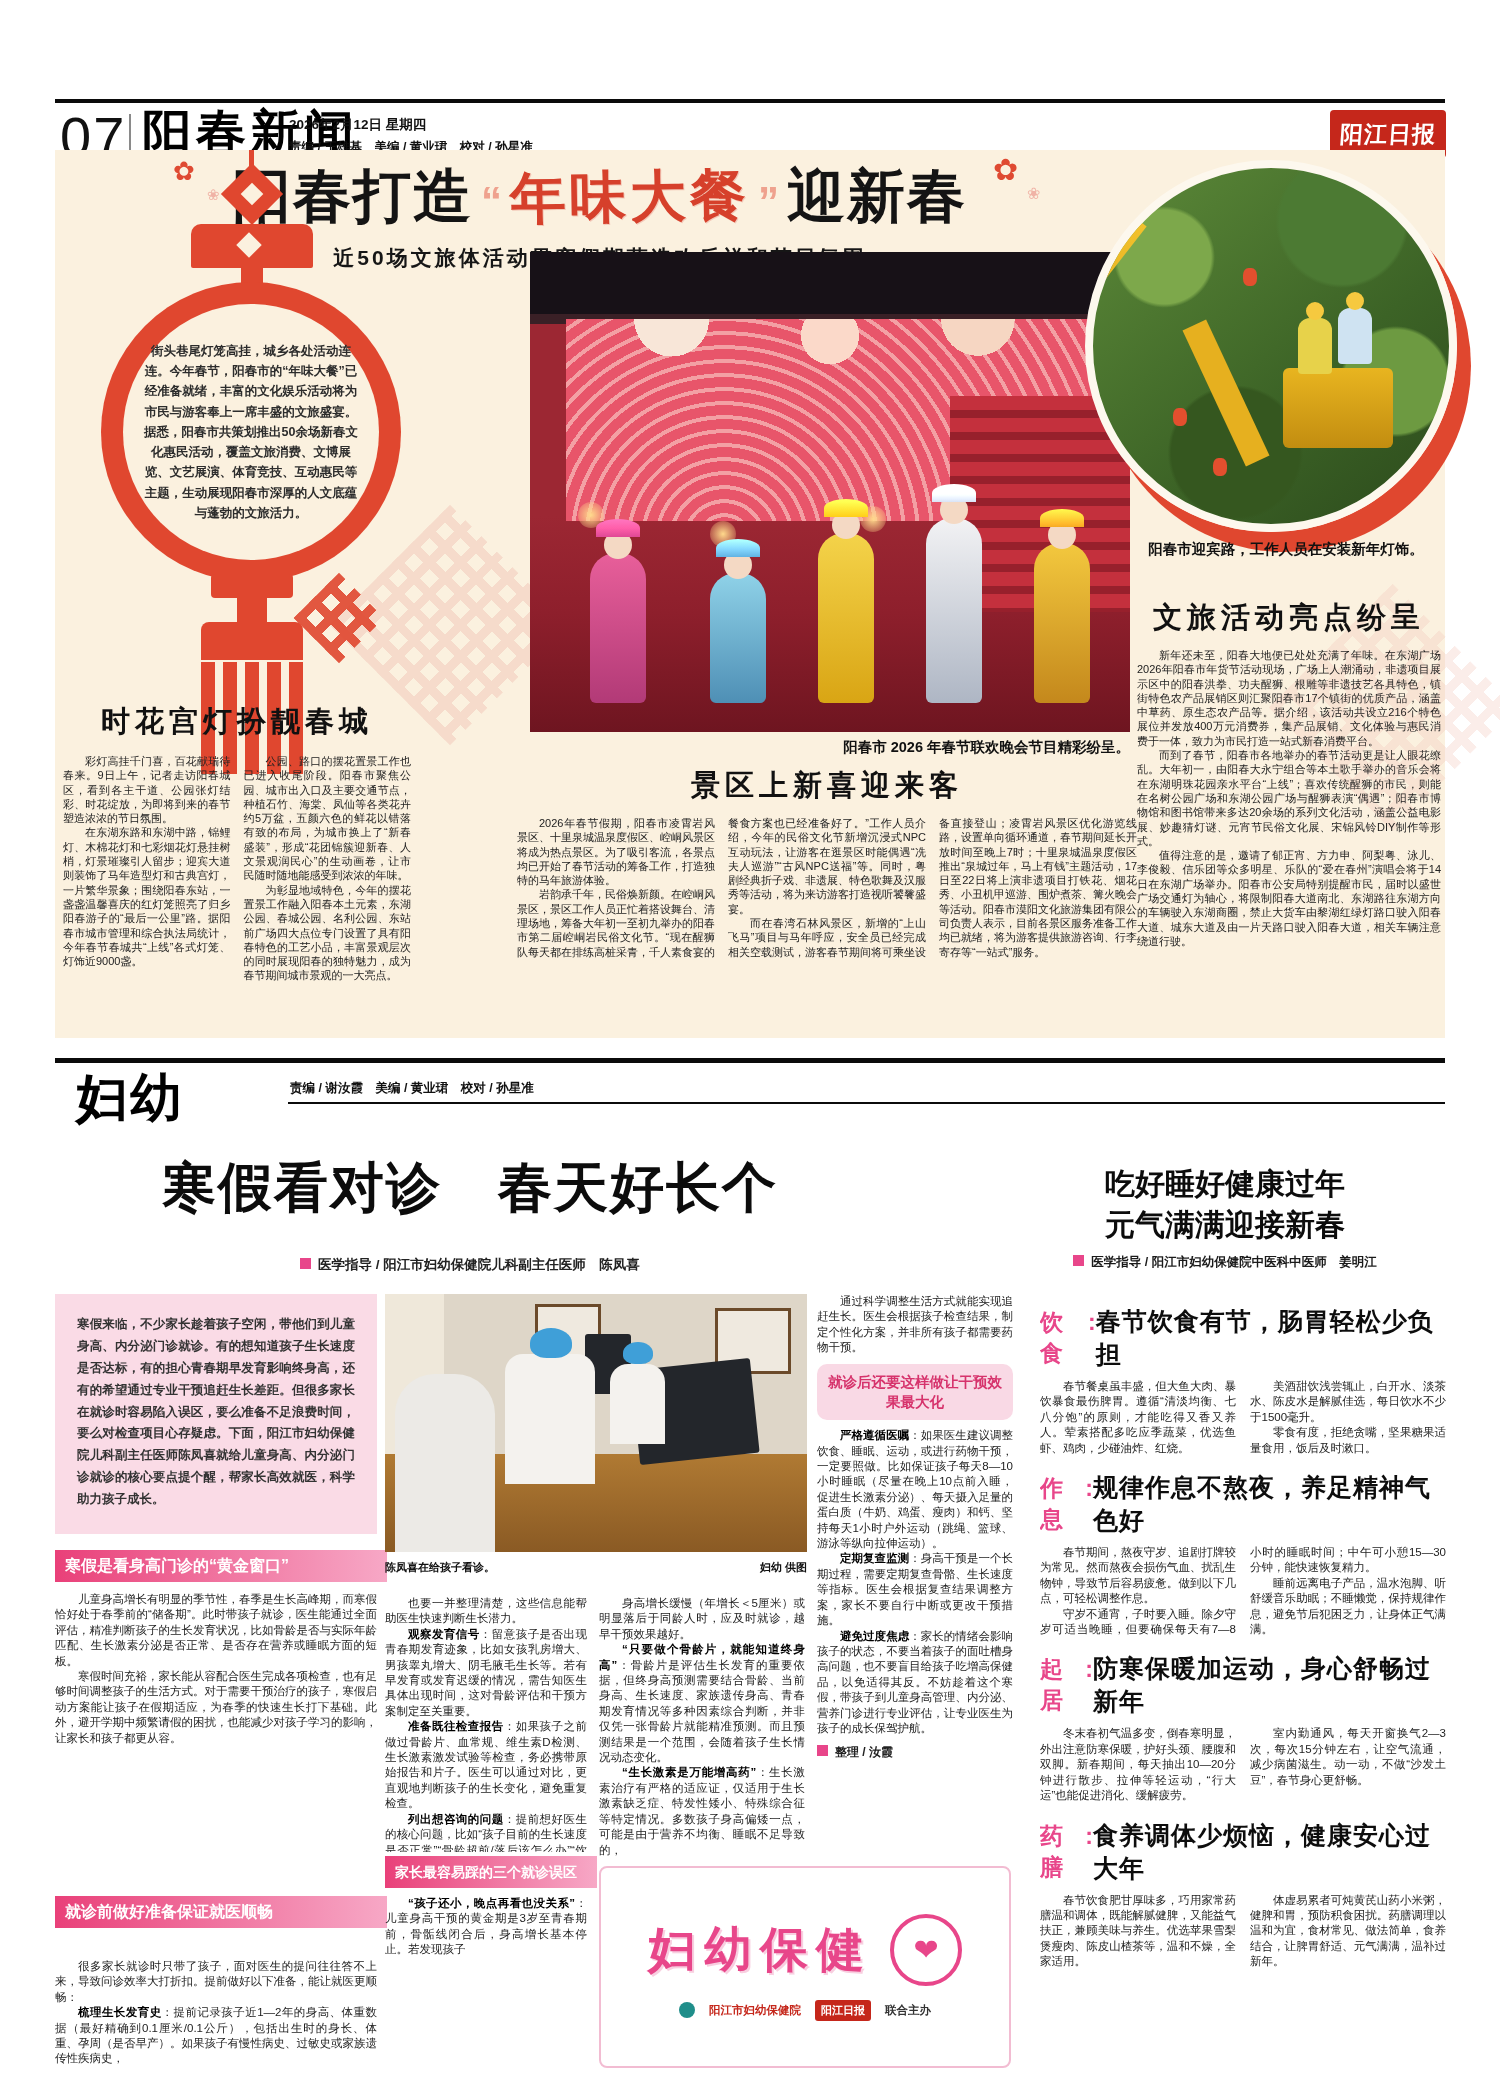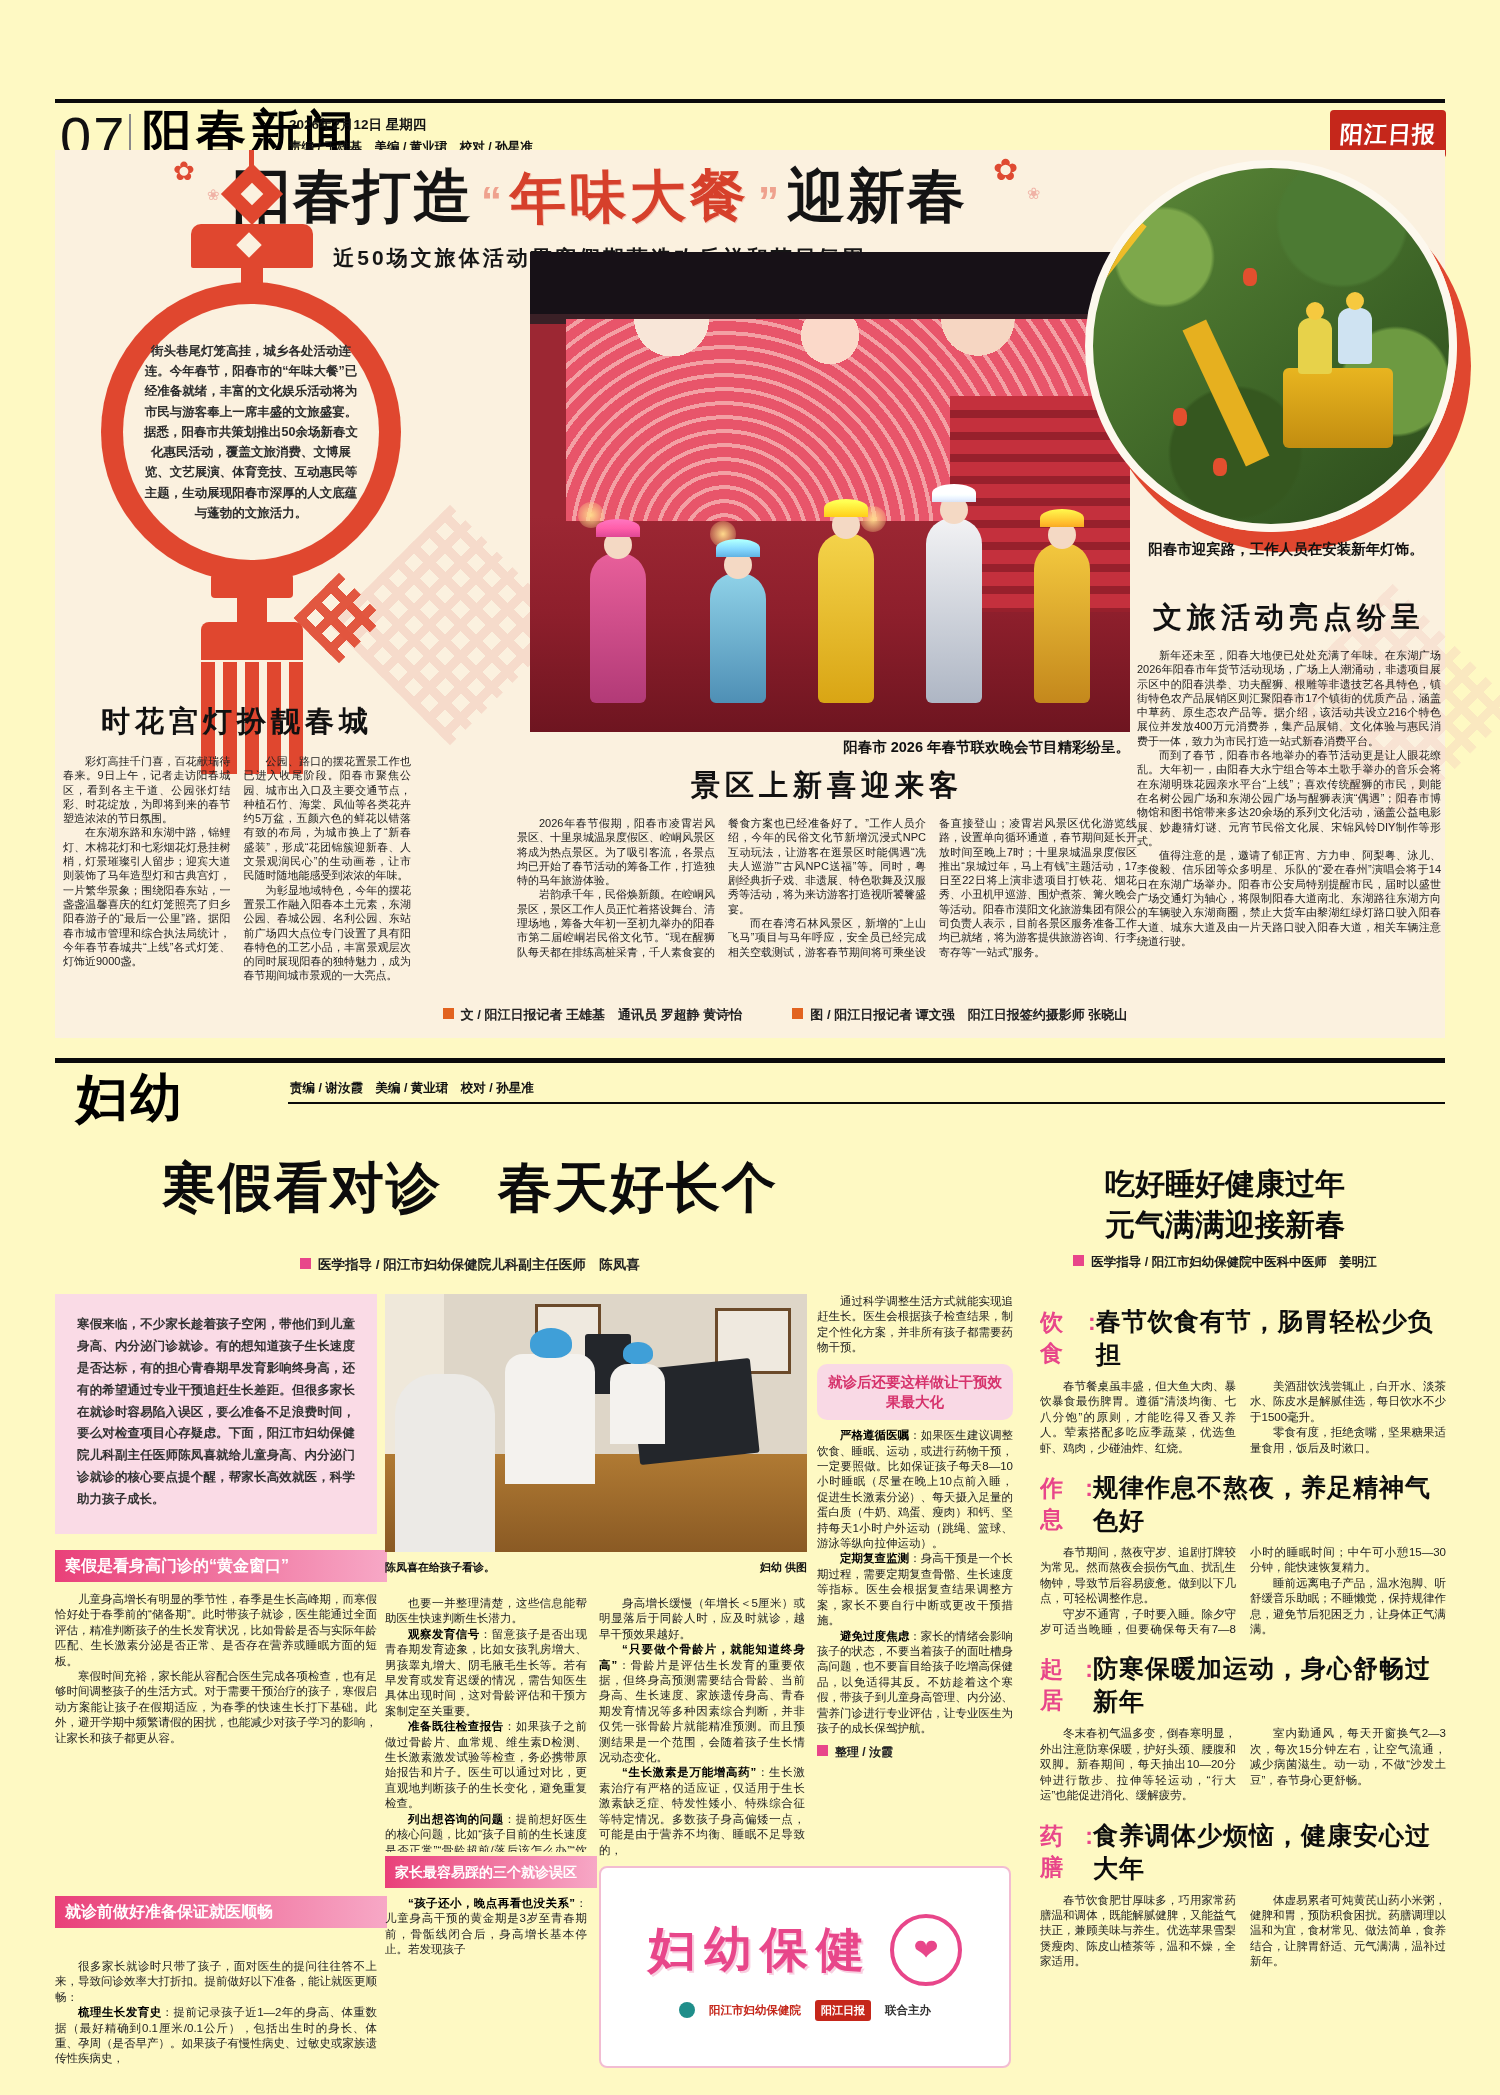--- a/index.html
+++ b/index.html
@@ -1,16 +1,16 @@
 <!DOCTYPE html>
 <html><head>
 <meta charset="utf-8">
 <style>
   html,body{margin:0;padding:0;background:#e9e9e9;}
-  .page{position:relative;width:1500px;height:2095px;background:#fef9c3;margin:0 auto;
+  .page{position:relative;width:1500px;height:2095px;background:#ffffff;margin:0 auto;
         font-family:"Liberation Sans",sans-serif;color:#1a1a1a;overflow:hidden;}
   .abs{position:absolute;}
   
   .toprule{left:55px;top:99px;width:1390px;height:4px;background:#0b0b0b;}
   .pageno{left:60px;top:104px;font-size:56px;font-weight:400;letter-spacing:2px;color:#111;}
   .mast-div{left:129px;top:114px;width:2px;height:58px;background:#8a8a8a;}
   .secname{left:142px;top:100px;font-size:50px;font-weight:900;letter-spacing:4px;color:#000;}
   .dateline{left:289px;top:116px;font-size:13.5px;font-weight:700;color:#111;}
   .staffline{left:289px;top:139px;font-size:12.5px;font-weight:700;color:#111;}
   .brandbox{left:1330px;top:110px;width:116px;height:48px;background:#c5271b;border-radius:4px;
@@ -265,24 +265,20 @@
 
     <div class="pan culture-block">
       <div class="story-title">文旅活动亮点纷呈</div>
       <div class="culture-body body-txt">
         <p>新年还未至，阳春大地便已处处充满了年味。在东湖广场2026年阳春市年货节活动现场，广场上人潮涌动，非遗项目展示区中的阳春洪拳、功夫醒狮、根雕等非遗技艺各具特色，镇街特色农产品展销区则汇聚阳春市17个镇街的优质产品，涵盖中草药、原生态农产品等。据介绍，该活动共设立216个特色展位并发放400万元消费券，集产品展销、文化体验与惠民消费于一体，致力为市民打造一站式新春消费平台。</p>
         <p>而到了春节，阳春市各地举办的春节活动更是让人眼花缭乱。大年初一，由阳春大永宁组合等本土歌手举办的音乐会将在东湖明珠花园亲水平台“上线”；喜欢传统醒狮的市民，则能在名树公园广场和东湖公园广场与醒狮表演“偶遇”；阳春市博物馆和图书馆带来多达20余场的系列文化活动，涵盖公益电影展、妙趣猜灯谜、元宵节民俗文化展、宋锦风铃DIY制作等形式。</p>
         <p>值得注意的是，邀请了郁正宵、方力申、阿梨粤、泳儿、李俊毅、信乐团等众多明星、乐队的“爱在春州”演唱会将于14日在东湖广场举办。阳春市公安局特别提醒市民，届时以盛世广场交通灯为轴心，将限制阳春大道南北、东湖路往东湖方向的车辆驶入东湖商圈，禁止大货车由黎湖红绿灯路口驶入阳春大道、城东大道及由一片天路口驶入阳春大道，相关车辆注意绕道行驶。</p>
       </div>
     </div>
 
-    <div class="pan bylines">
-      <span><i class="sq"></i><span>文 / 阳江日报记者 王雄基　通讯员 罗超静 黄诗怡</span></span>
-      <span><i class="sq"></i><span>图 / 阳江日报记者 谭文强　阳江日报签约摄影师 张晓山</span></span>
-    </div>
   </div>
 
   <div class="abs rule2"></div>
   <div class="abs fy-label">妇幼</div>
   <div class="abs fy-staff">责编 / 谢汝霞　美编 / 黄业珺　校对 / 孙星准</div>
   <div class="abs fy-rule"></div>
 
   <div class="abs child-headline">寒假看对诊　春天好长个</div>
   <div class="abs child-guide guide">
     <i class="sq pink"></i><span>医学指导 / 阳江市妇幼保健院儿科副主任医师　陈凤喜</span>

